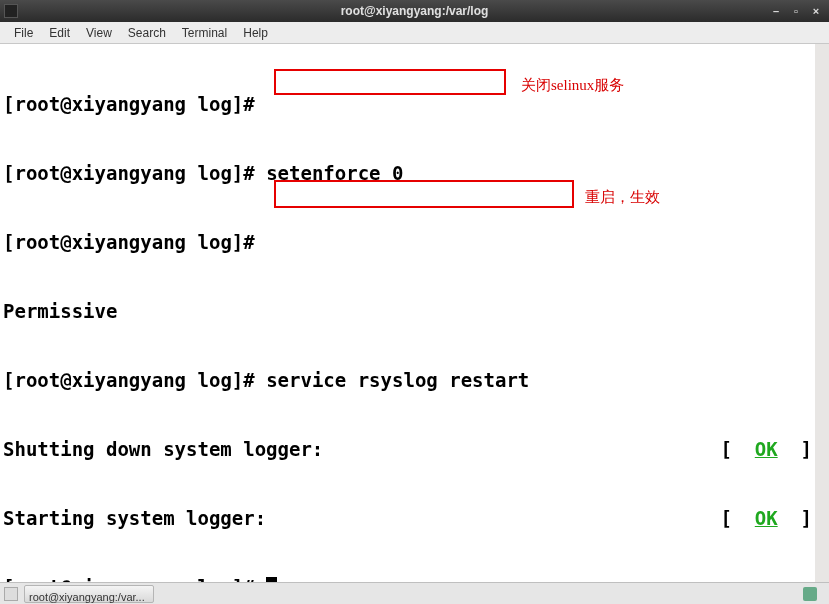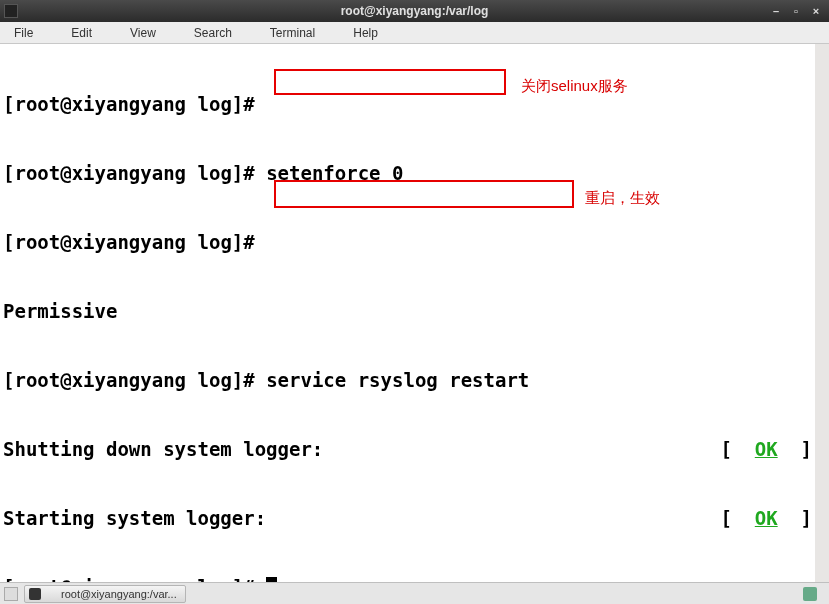--- a/index.html
+++ b/index.html
@@ -33,21 +33,21 @@
   
   .menubar {
     height: 22px;
     background: #ededed;
     border-bottom: 1px solid #c8c8c8;
     display: flex;
     align-items: center;
     font-size: 12px;
     color: #333;
     padding-left: 6px;
-    gap: 22px;
+    gap: 0;
   }
   .menubar .menuitem { padding: 2px 8px; cursor: pointer; }
 
   
   .term-wrap { position: relative; background: #fff; }
   .terminal {
     background: #ffffff;
     height: 538px;
     padding: 3px 3px;
     font-family: "DejaVu Sans Mono", Consolas, monospace;
@@ -74,44 +74,45 @@
   .hlbox {
     position: absolute;
     border: 2px solid #e60000;
     pointer-events: none;
   }
   .annot {
     position: absolute;
     color: #d80000;
     font-size: 15px;
     font-weight: normal;
-    font-family: Liberation Sans, sans-serif;
+    font-family: Liberation Serif, serif;
     white-space: nowrap;
   }
 
   
   .taskbar {
     height: 22px;
     background: #e6e6e6;
     border-top: 1px solid #bfbfbf;
     display: flex;
     align-items: center;
     font-size: 11px;
     color: #333;
     padding: 0 4px;
     gap: 6px;
   }
   .taskbtn {
-    display: flex; align-items: center; gap: 20px;
+    display: flex; align-items: center; gap: 4px;
     padding: 1px 8px 1px 4px;
     border: 1px solid #b5b5b5;
     border-radius: 2px;
     background: linear-gradient(#f4f4f4,#d9d9d9);
     height: 18px;
     cursor: pointer;
+    flex-direction: column;
   }
   .taskbtn .ticon {
     width: 12px; height: 12px; background: #333; border-radius: 2px;
   }
   .desk-switch {
     width: 14px; height: 14px; background: #ddd; border:1px solid #aaa;
   }
   .tray { margin-left: auto; display:flex; align-items:center; gap:8px; color:#888; font-size:10px; }
   .trayicon { width:14px; height:14px; background:#6a8; border-radius:2px; }
 </style>

